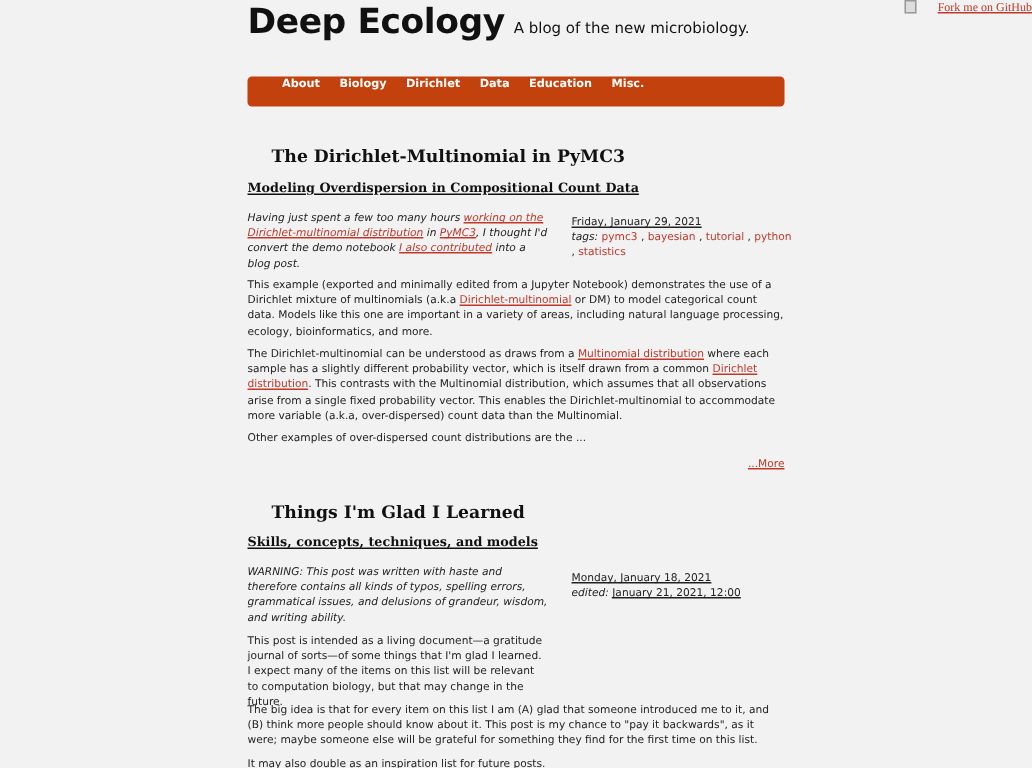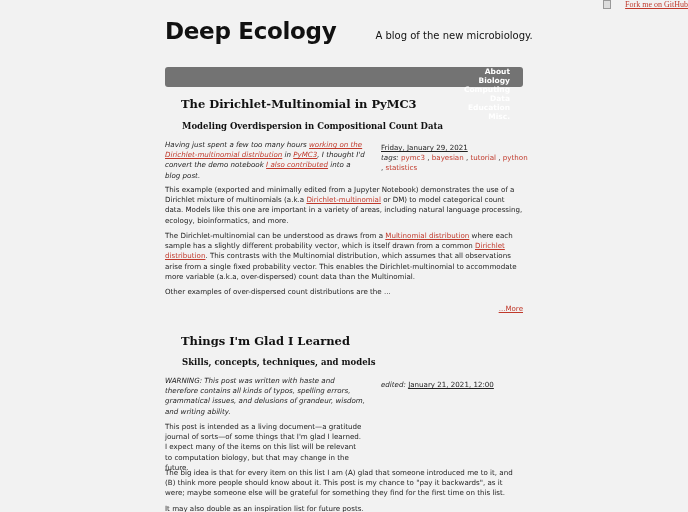--- a/index.html
+++ b/index.html
@@ -10,30 +10,30 @@
     position:relative;
   }
   a { color:#c0392b; text-decoration:underline; }
   .fork {
     position:absolute; right:0; top:0;
     font-family:"Liberation Serif", serif; font-size:8px; color:#c0392b;
     display:flex; align-items:center; gap:14px;
   }
   .fork .broken { width:6px; height:7px; border:1px solid #999; background:#ddd; display:inline-block; }
   .wrap { position:absolute; left:165px; width:358px; top:0; }
-  .site-header { margin-top:18px; height:32px; display:flex; align-items:baseline; white-space:nowrap;gap:33px; }
+  .site-header { margin-top:2px; height:32px; display:flex; align-items:baseline; white-space:nowrap; }
   .site-title { font-family:"DejaVu Sans", sans-serif; font-weight:bold; font-size:23px; color:#111; letter-spacing:-0.3px; }
   .site-sub { font-family:"DejaVu Sans", sans-serif; font-size:10px; color:#111; margin-left:6px; }
   .nav {
-    margin-top:17px; height:20px; background:#737373; border-radius:3px;
-    display:flex; align-items:flex-end; padding-left:23px;flex-direction:column;
+    margin-top:17px; height:20px; background:#c2410c; border-radius:3px;
+    display:flex; align-items:flex-start; padding-left:23px;
   }
   .nav a { color:#fff; text-decoration:none; font-size:7.5px; font-weight:bold; margin-right:13px; font-family:"DejaVu Sans", sans-serif; }
   .post-title { font-family:"DejaVu Serif", serif; font-size:11.5px; color:#111; margin:0; position:absolute; left:16px; }
-  .post-sub { font-family:"DejaVu Serif", serif; font-size:8.5px; color:#111; margin:0; position:absolute; left:17px; }
+  .post-sub { font-family:"DejaVu Serif", serif; font-size:8.5px; color:#111; margin:0; position:absolute; left:0;text-decoration:underline; }
   .p { font-size:7.1px; line-height:10.2px; color:#222; margin:0; position:absolute; left:0; }
   .intro { font-style:italic; width:200px; }
   .meta { position:absolute; left:216px; font-size:7.1px; line-height:10.2px; width:150px; }
   .meta .date { text-decoration:underline; color:#222; }
   .meta i { font-style:italic; }
   .meta a { text-decoration:none; }
   .meta .cat { text-decoration:underline; }
   .more { position:absolute; right:0; font-size:7.1px; }
 </style>
 </head>
@@ -46,21 +46,21 @@
 
 <div class="wrap">
   <div class="site-header">
     <span class="site-title">Deep Ecology</span>
     <span class="site-sub">A blog of the new microbiology.</span>
   </div>
 
   <nav class="nav">
     <a>About</a>
     <a>Biology</a>
-    <a>Computing</a>
+    <a>Dirichlet</a>
     <a>Data</a>
     <a>Education</a>
     <a>Misc.</a>
   </nav>
 
   <div>
     <h2 class="post-title" style="top:97px">The Dirichlet-Multinomial in PyMC3</h2>
     <h3 class="post-sub" style="top:121px">Modeling Overdispersion in Compositional Count Data</h3>
 
     <p class="p intro" style="top:140px"><span>Having just spent a few too many hours </span><a>working on the Dirichlet-multinomial distribution</a><span> in </span><a>PyMC3</a><span>, I thought I'd convert the demo notebook </span><a>I also contributed</a><span> into a blog post.</span></p>
@@ -79,20 +79,21 @@
     <a class="more" style="top:304px">...More</a>
   </div>
 
   <div>
     <h2 class="post-title" style="top:334px">Things I'm Glad I Learned</h2>
     <h3 class="post-sub" style="top:357px">Skills, concepts, techniques, and models</h3>
 
     <p class="p intro" style="top:376px">WARNING: This post was written with haste and therefore contains all kinds of typos, spelling errors, grammatical issues, and delusions of grandeur, wisdom, and writing ability.</p>
 
     <div class="meta" style="top:380px">
+      <div><span class="date">Monday, January 18, 2021</span></div>
       <div><i>edited:</i> <span class="date">January 21, 2021, 12:00</span></div>
     </div>
 
     <p class="p" style="top:422px; width:200px">This post is intended as a living document—a gratitude journal of sorts—of some things that I'm glad I learned. I expect many of the items on this list will be relevant to computation biology, but that may change in the future.</p>
     <p class="p" style="top:468px; width:358px">The big idea is that for every item on this list I am (A) glad that someone introduced me to it, and (B) think more people should know about it. This post is my chance to "pay it backwards", as it were; maybe someone else will be grateful for something they find for the first time on this list.</p>
     <p class="p" style="top:504px; width:358px">It may also double as an inspiration list for future posts.</p>
   </div>
 </div>
 
 </body></html>

